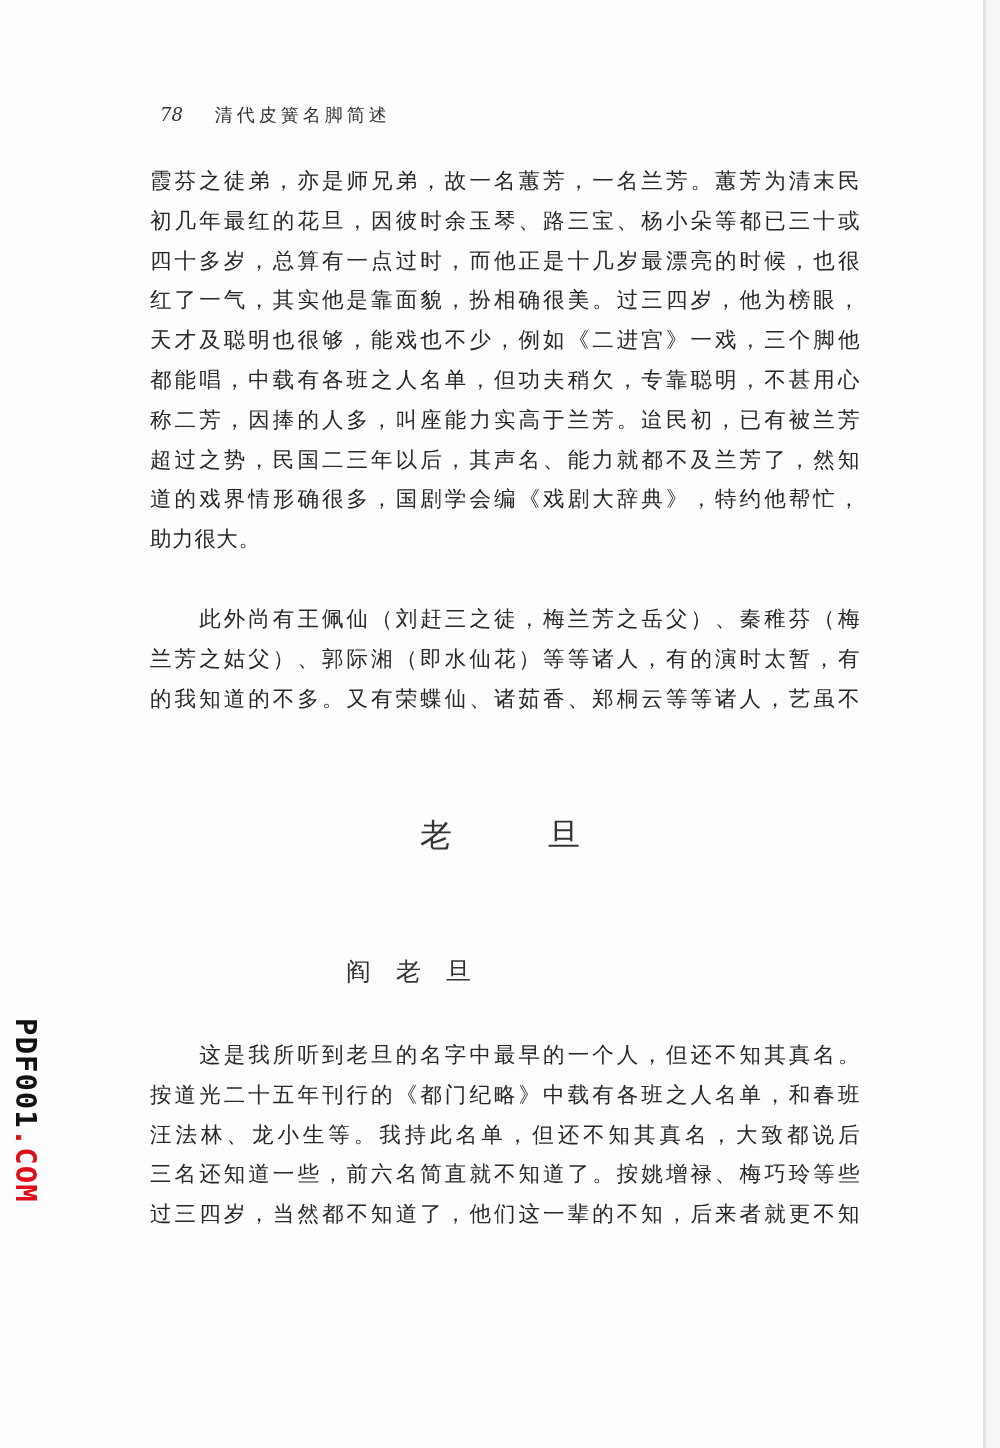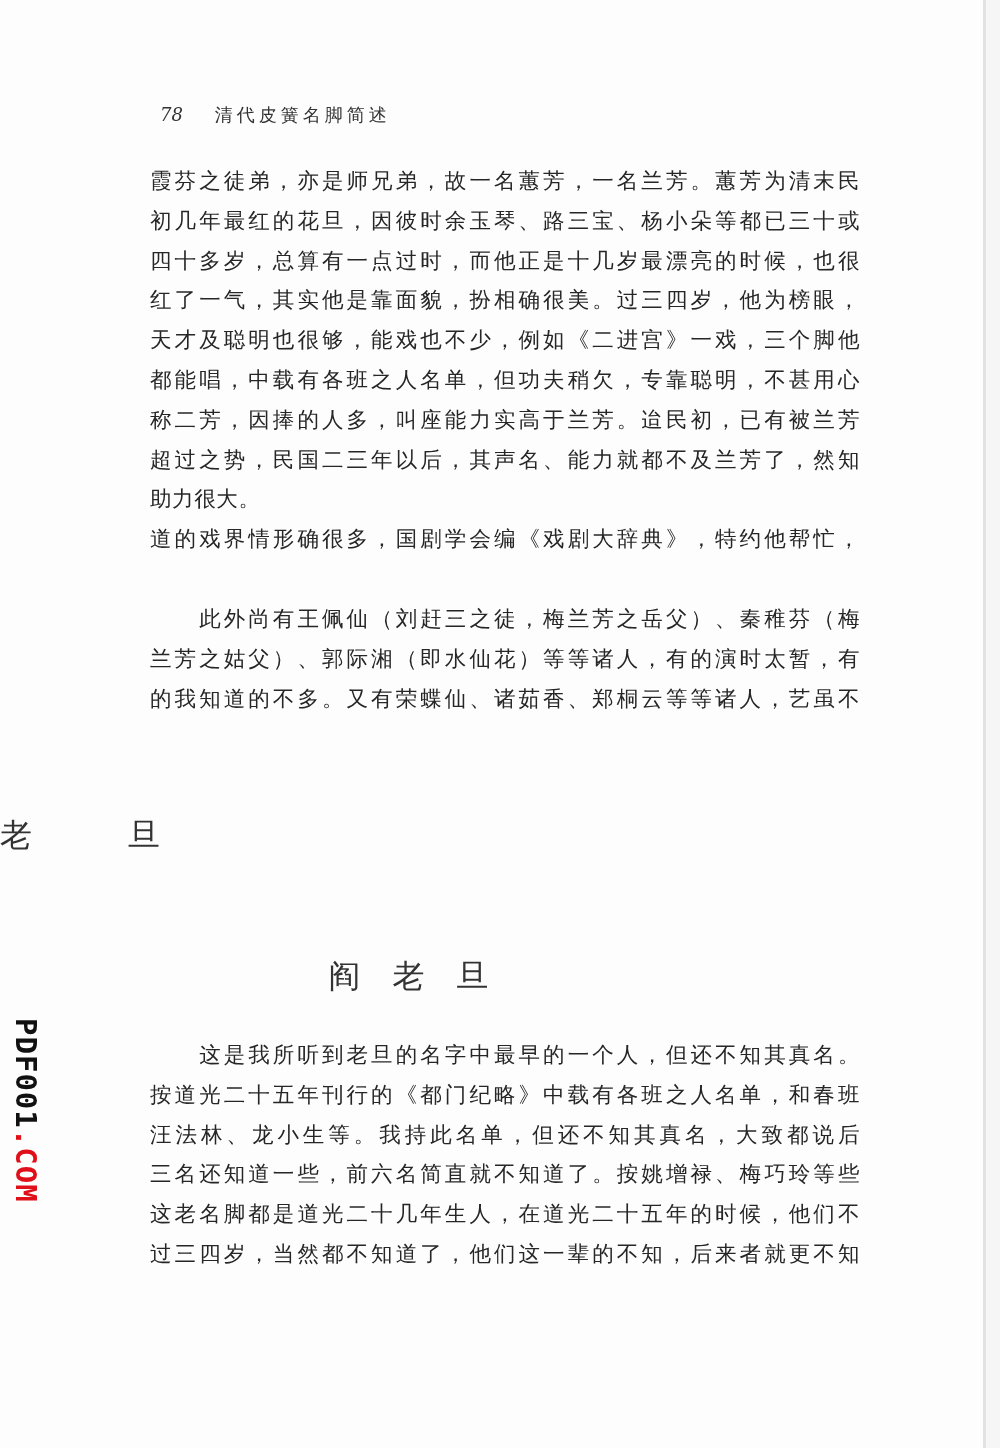--- a/index.html
+++ b/index.html
@@ -23,26 +23,26 @@
   }
   .header .pageno { font-style: italic; margin-right: 22px; letter-spacing: 0; }
   .para {
     position: absolute; left: 150px; width: 710px;
     font-size: 21.5px; line-height: 39.8px; color: #262626;
     text-align: justify; text-align-last: auto; letter-spacing: 0.6px;
   }
   .para .line { display: block; white-space: nowrap; text-align-last: justify; text-align: justify; }
   .para .line.last { text-align-last: left; }
   .section-title {
-    position: absolute; left: 0; width: 1000px; 
+    position: absolute; left: 0; width: 1000px; text-align: center;
     font-size: 32px; color: #333;
   }
   .subsection-title {
     position: absolute; left: 0; width: 817px; text-align: center;
-    font-size: 32px; color: #333;
+    font-size: 25px; color: #333;
   }
   .watermark {
     position: absolute; left: 8px; top: 1018px; width: 36px; height: 190px;
     writing-mode: vertical-rl; font-family: "DejaVu Sans Mono", "Liberation Mono", monospace;
     font-weight: bold; font-size: 29px; letter-spacing: 1px; line-height: 36px;
   }
   .watermark .wm-a { color: #111; }
   .watermark .wm-b { color: #e0101a; }
 </style>
 </head>
@@ -58,38 +58,37 @@
 
 <div class="para" style="top:161px;">
   <span class="line">霞芬之徒弟，亦是师兄弟，故一名蕙芳，一名兰芳。蕙芳为清末民</span>
   <span class="line">初几年最红的花旦，因彼时余玉琴、路三宝、杨小朵等都已三十或</span>
   <span class="line">四十多岁，总算有一点过时，而他正是十几岁最漂亮的时候，也很</span>
   <span class="line">红了一气，其实他是靠面貌，扮相确很美。过三四岁，他为榜眼，</span>
   <span class="line">天才及聪明也很够，能戏也不少，例如《二进宫》一戏，三个脚他</span>
   <span class="line">都能唱，中载有各班之人名单，但功夫稍欠，专靠聪明，不甚用心</span>
   <span class="line">称二芳，因捧的人多，叫座能力实高于兰芳。迨民初，已有被兰芳</span>
   <span class="line">超过之势，民国二三年以后，其声名、能力就都不及兰芳了，然知</span>
+  <span class="line">道的戏界情形确很多，国剧学会编《戏剧大辞典》，特约他帮忙，</span>
   <span class="line last">助力很大。</span>
-  <span class="line">道的戏界情形确很多，国剧学会编《戏剧大辞典》，特约他帮忙，</span>
 </div>
 
 <div class="para" style="top:599px;">
   <span class="line">　　此外尚有王佩仙（刘赶三之徒，梅兰芳之岳父）、秦稚芬（梅</span>
   <span class="line">兰芳之姑父）、郭际湘（即水仙花）等等诸人，有的演时太暂，有</span>
   <span class="line">的我知道的不多。又有荣蝶仙、诸茹香、郑桐云等等诸人，艺虽不</span>
 </div>
 
 <div class="section-title" style="top:814px;">老　　　旦</div>
 
 <div class="subsection-title" style="top:955px;">阎　老　旦</div>
 
 <div class="para" style="top:1035px;">
   <span class="line">　　这是我所听到老旦的名字中最早的一个人，但还不知其真名。</span>
   <span class="line">按道光二十五年刊行的《都门纪略》中载有各班之人名单，和春班</span>
   <span class="line">汪法林、龙小生等。我持此名单，但还不知其真名，大致都说后</span>
   <span class="line">三名还知道一些，前六名简直就不知道了。按姚增禄、梅巧玲等些</span>
-  <span class="line">这老名脚都是道光二十几年生人，在道光二十五年的时候，他们不</span>
   <span class="line">过三四岁，当然都不知道了，他们这一辈的不知，后来者就更不知</span>
 </div>
 
 <div class="watermark">
   <span class="wm-a">PDF001</span><span class="wm-b">.COM</span>
 </div>
 
 </body></html>

